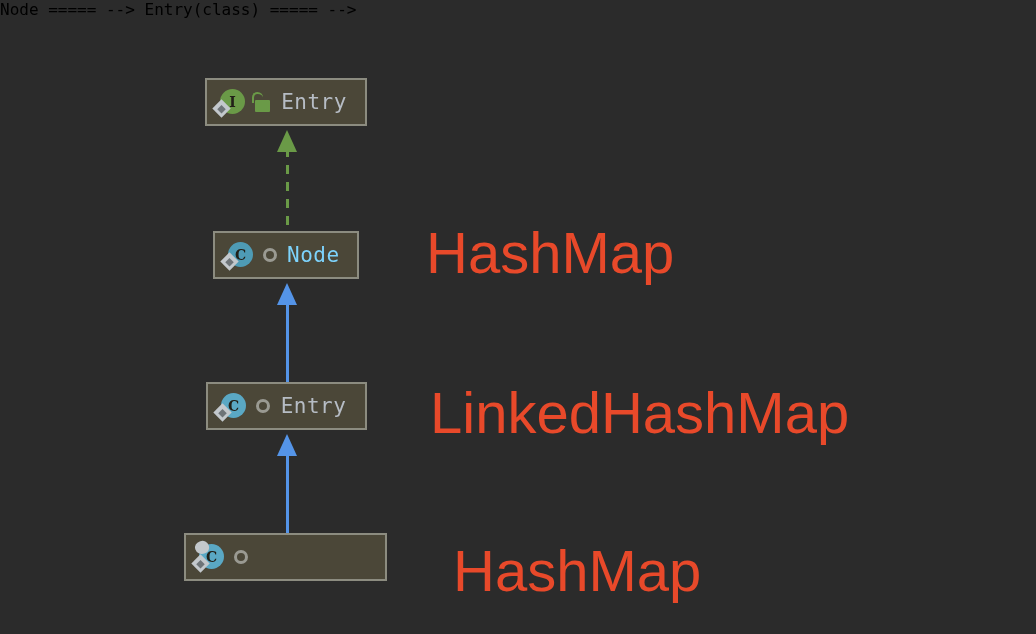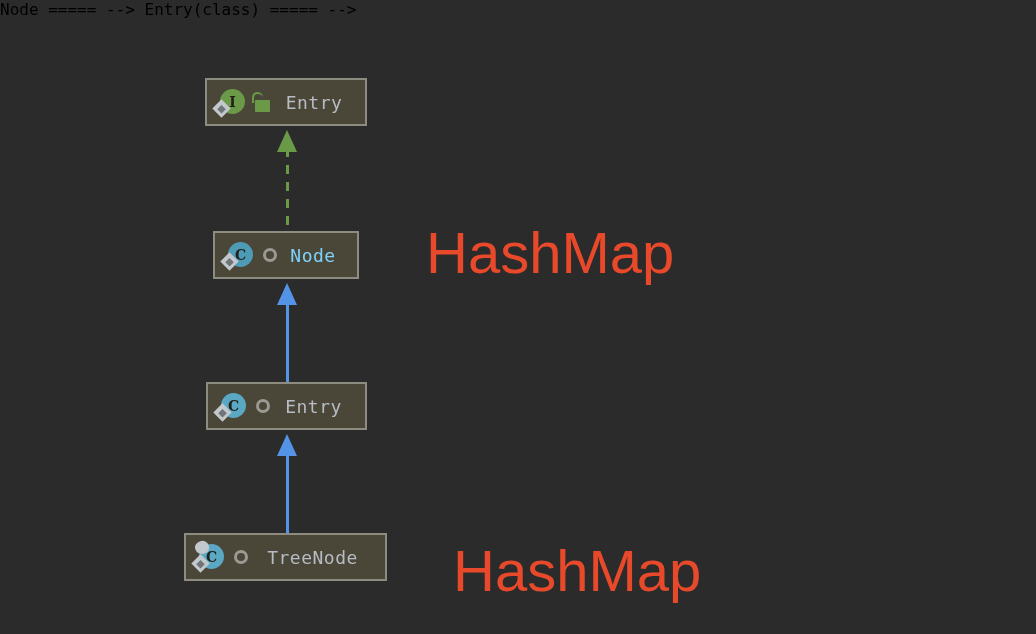--- a/index.html
+++ b/index.html
@@ -37,21 +37,21 @@
   .node-icons {
     display: flex;
     align-items: center;
     flex: 0 0 auto;
   }
 
   .node-label {
     flex: 1 1 auto;
     text-align: center;
     font-family: "DejaVu Sans Mono", monospace;
-    font-size: 18px;
+    font-size: 21px;
     letter-spacing: 0.5px;
     white-space: nowrap;
     padding-left: 10px;
     padding-right: 4px;
   }
   .label-gray { color: #b6bcc4; }
   .label-blue { color: #7dd3fc; }
 
   
   .icon-wrap {
@@ -259,20 +259,20 @@
   
   <div class="uml-node" style="left:184px; top:533px; width:203px;">
     <div class="node-icons">
       <div class="icon-wrap">
         <div class="circle-badge circle-class-light">C</div>
         <div class="blob-mark"></div>
         <div class="diamond-mark"></div>
       </div>
       <div class="ring-dot"></div>
     </div>
-    <div class="node-label label-gray">TreeNode</div>
   </div>
 
   
   <div class="annotation" style="left:426px; top:224px;">HashMap</div>
+  <div class="annotation" style="left:430px; top:384px;">LinkedHashMap</div>
   <div class="annotation" style="left:453px; top:542px;">HashMap</div>
 
 </div>
 
 </body></html>

